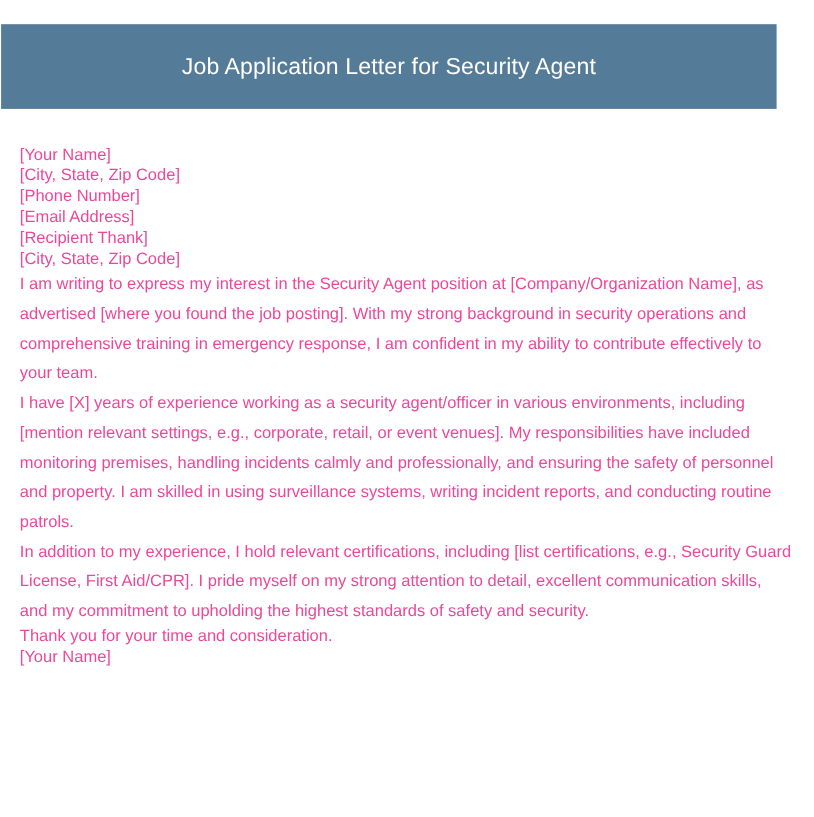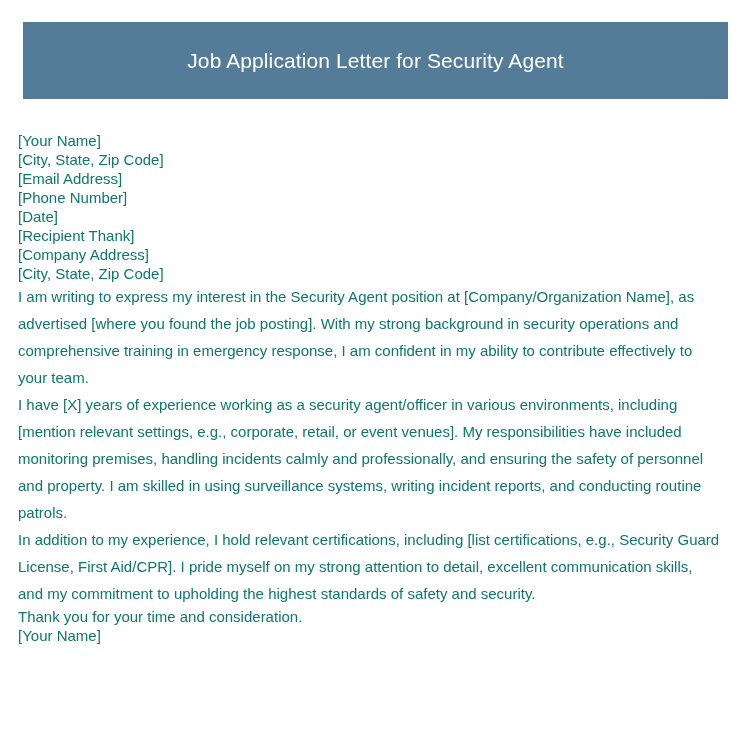--- a/index.html
+++ b/index.html
@@ -15,21 +15,21 @@
   }
   .page {
     position: relative;
     width: 740px;
     height: 743px;
     background: #ffffff;
     box-sizing: border-box;
   }
   .header-banner {
     position: absolute;
-    left: 23px;
+    left: 1px;
     top: 22px;
     width: 705px;
     height: 77px;
     background: #547b97;
     display: flex;
     align-items: center;
     justify-content: center;
     box-sizing: border-box;
   }
   .header-title {
@@ -40,21 +40,21 @@
     line-height: 1.2;
     letter-spacing: 0.1px;
     text-align: center;
     white-space: nowrap;
   }
   .letter-body {
     position: absolute;
     left: 18px;
     top: 131px;
     width: 703px;
-    color: #0f766e;
+    color: #ec4899;
     font-family: "Liberation Sans", sans-serif;
     font-size: 15px;
     font-weight: 400;
     line-height: 19px;
     text-align: left;
   }
   .letter-line {
     margin: 0;
     padding: 0;
     line-height: 19px;
@@ -74,29 +74,27 @@
 
   <div class="header-banner">
     <div class="header-title">Job Application Letter for Security Agent</div>
   </div>
 
   <div class="letter-body">
 
     <div>
       <div class="letter-line">[Your Name]</div>
       <div class="letter-line">[City, State, Zip Code]</div>
+      <div class="letter-line">[Phone Number]</div>
       <div class="letter-line">[Email Address]</div>
-      <div class="letter-line">[Phone Number]</div>
     </div>
 
-    <div class="letter-line">[Date]</div>
 
     <div>
       <div class="letter-line">[Recipient Thank]</div>
-      <div class="letter-line">[Company Address]</div>
       <div class="letter-line">[City, State, Zip Code]</div>
     </div>
 
 
     <div class="letter-paragraph">I am writing to express my interest in the Security Agent position at [Company/Organization Name], as advertised [where you found the job posting]. With my strong background in security operations and comprehensive training in emergency response, I am confident in my ability to contribute effectively to your team.</div>
     <div class="letter-paragraph">I have [X] years of experience working as a security agent/officer in various environments, including [mention relevant settings, e.g., corporate, retail, or event venues]. My responsibilities have included monitoring premises, handling incidents calmly and professionally, and ensuring the safety of personnel and property. I am skilled in using surveillance systems, writing incident reports, and conducting routine patrols.</div>
     <div class="letter-paragraph">In addition to my experience, I hold relevant certifications, including [list certifications, e.g., Security Guard License, First Aid/CPR]. I pride myself on my strong attention to detail, excellent communication skills, and my commitment to upholding the highest standards of safety and security.</div>
 
     <div class="letter-line">Thank you for your time and consideration.</div>
     <div class="letter-line">[Your Name]</div>

